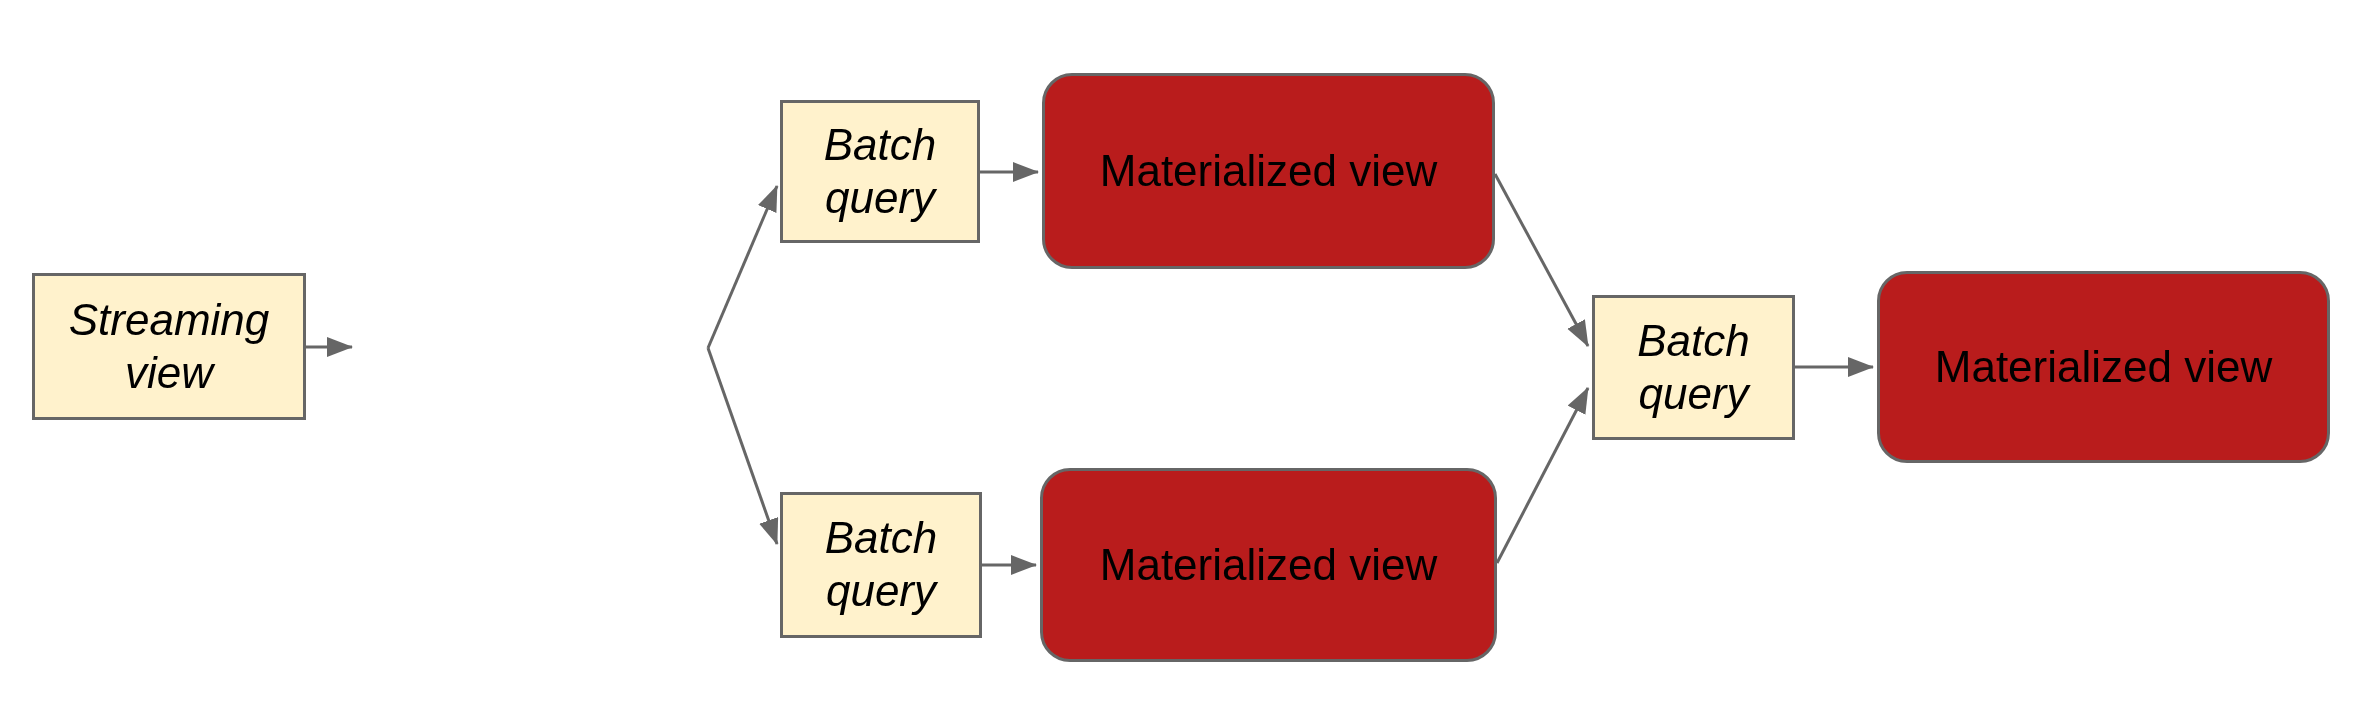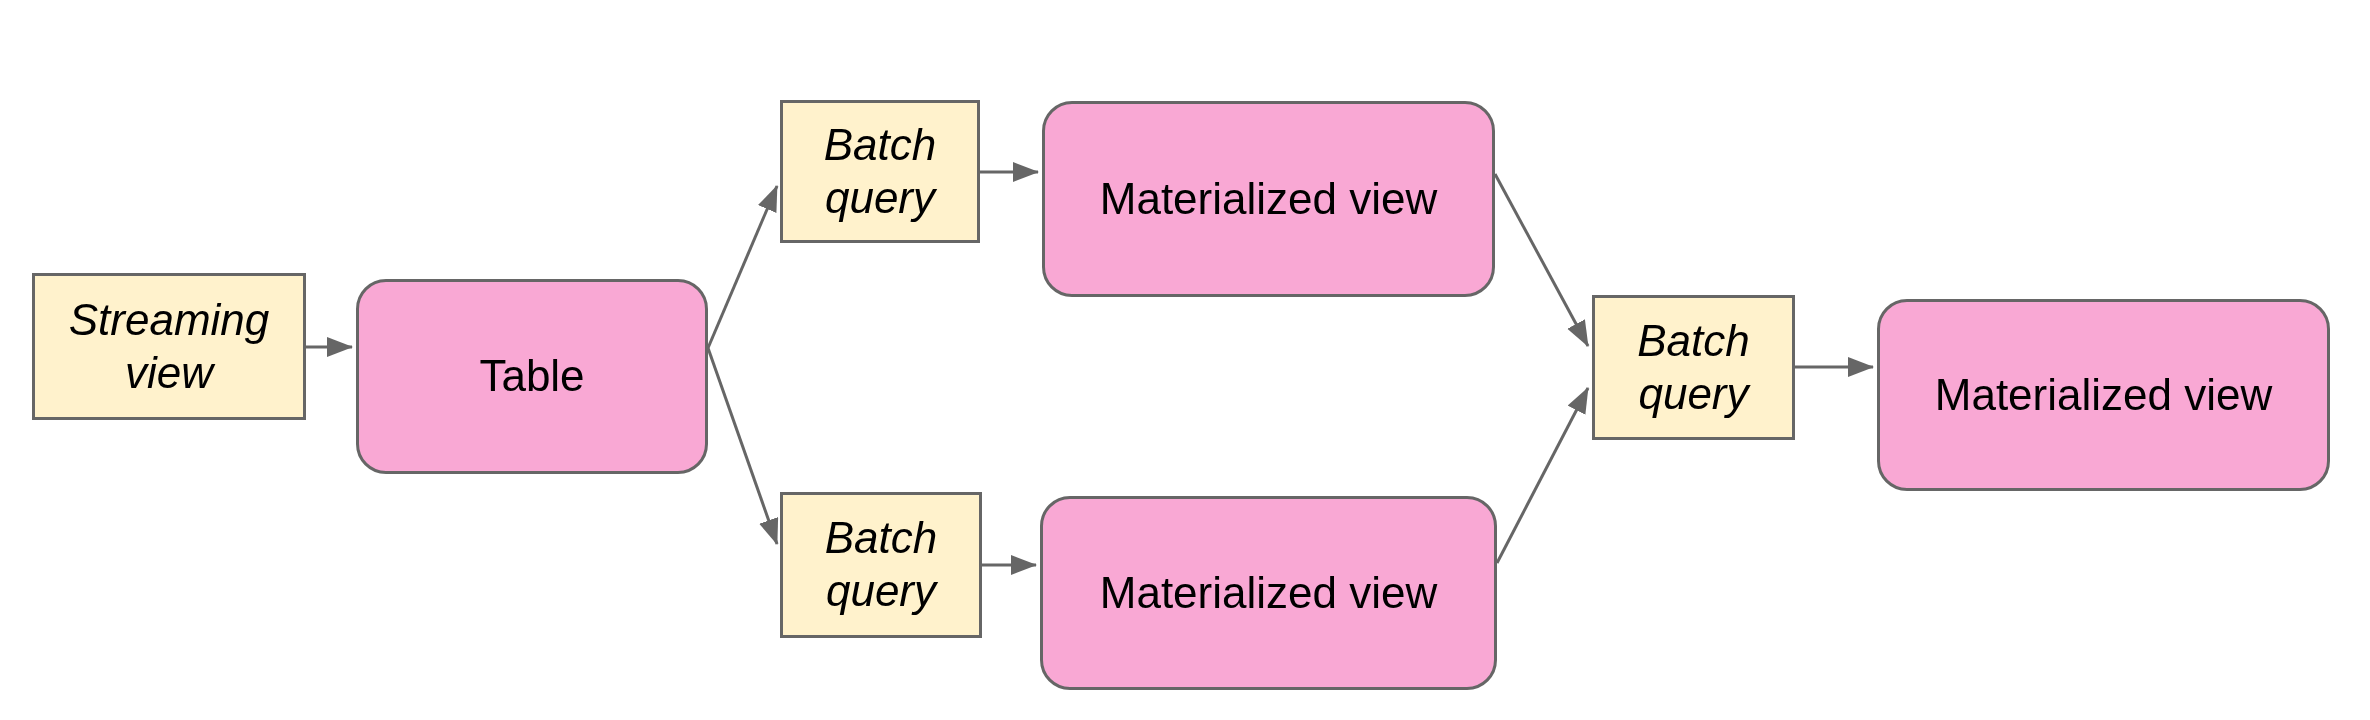--- a/index.html
+++ b/index.html
@@ -33,23 +33,22 @@
     color: #000000;
     font-size: 44px;
     line-height: 1.2;
     padding: 0 10px;
   }
   .node.query {
     background: #fff2cc;
     font-style: italic;
   }
   .node.dataset {
-    background: #f9a8d4;
+    background: #b91c1c;
     border-radius: 30px;
-    margin-top: 28px;
   }
   
   .n-streaming     { left: 32px;   top: 273px; width: 274px; height: 147px; }
   .n-table         { left: 356px;  top: 251px; width: 352px; height: 195px; }
   .n-batch-top     { left: 780px;  top: 100px; width: 200px; height: 143px; }
   .n-mv-top        { left: 1042px; top: 73px;  width: 453px; height: 196px; }
   .n-batch-bottom  { left: 780px;  top: 492px; width: 202px; height: 146px; }
   .n-mv-bottom     { left: 1040px; top: 468px; width: 457px; height: 194px; }
   .n-batch-right   { left: 1592px; top: 295px; width: 203px; height: 145px; }
   .n-mv-final      { left: 1877px; top: 271px; width: 453px; height: 192px; }
@@ -77,23 +76,20 @@
     <line class="edge" x1="982" y1="565" x2="1036" y2="565" marker-end="url(#arrowhead)"></line>
     <line class="edge" x1="1495" y1="174" x2="1588" y2="346" marker-end="url(#arrowhead)"></line>
     <line class="edge" x1="1497" y1="563" x2="1588" y2="388" marker-end="url(#arrowhead)"></line>
     <line class="edge" x1="1795" y1="367" x2="1873" y2="367" marker-end="url(#arrowhead)"></line>
   </svg>
 
   <div class="node query n-streaming">
     <span>Streaming view</span>
   </div>
 
-  <div class="node dataset n-table">
-    <span>Table</span>
-  </div>
 
   <div class="node query n-batch-top">
     <span>Batch query</span>
   </div>
 
   <div class="node dataset n-mv-top">
     <span>Materialized view</span>
   </div>
 
   <div class="node query n-batch-bottom">

